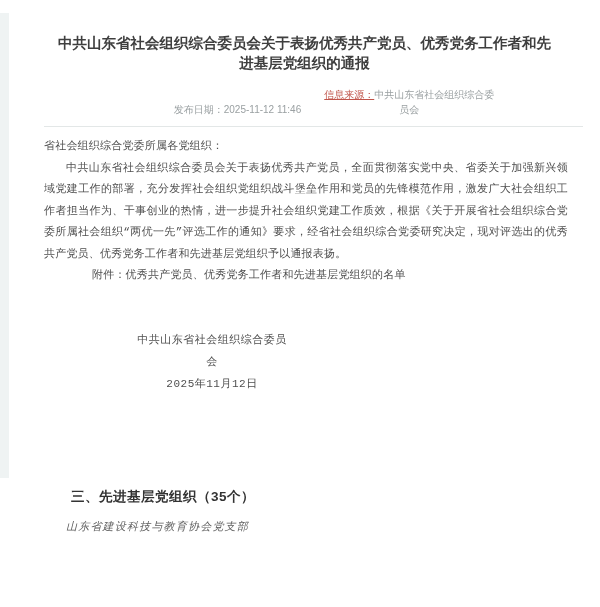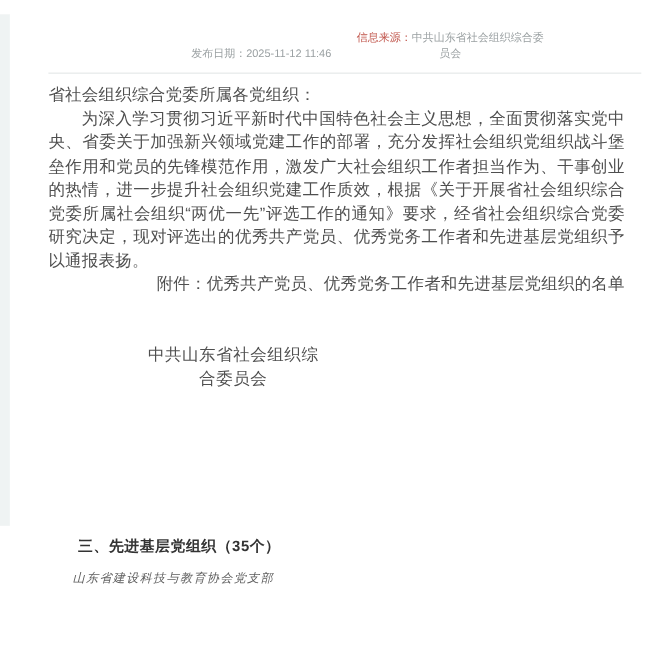--- a/index.html
+++ b/index.html
@@ -21,31 +21,31 @@
     font-family:"Liberation Sans", sans-serif;
     font-size:14.5px; line-height:20px; font-weight:bold; color:#3f3f3f;
   }
   .meta {
     position:relative; left:22px;
     display:flex; justify-content:center; align-items:flex-end; gap:20px;
     margin-top:14px; font-size:10px; color:#9aa0a2; line-height:15px;
   }
   .meta .date-cell { white-space:nowrap;margin-left:18px; }
   .meta .source-cell { width:176px; text-align:center; word-break:break-all; }
-  .meta .source-label { color:#c0544a; }
+  .meta .source-label { color:#c0544a;text-decoration:underline; }
   .divider { border-bottom:1px solid #e3e7e7; margin:9px 17px 0 35px; }
   .body-text {
     margin:9px 32px 0 35px;
-    font-family:Liberation Sans, sans-serif;
-    font-size:15px; line-height:21.5px; letter-spacing:0.2px;
+    font-family:Liberation Mono, monospace;
+    font-size:11px; line-height:21.5px; letter-spacing:0.2px;
     color:#4f4f4f; text-align:justify;
   }
   .body-text p { margin:0; }
   .para { text-indent:2em; }
-  .attachment { margin-top:22px; padding-left:48px; text-align:right; }
+  .attachment { margin-top:22px; padding-left:48px; text-align:left; }
   .signature-block {
     margin-top:42px; margin-left:88px; width:160px; text-align:center;
     line-height:22px; letter-spacing:0.5px;
   }
   .list-section {
     position:absolute; left:16px; top:478px; width:600px; background:#ffffff;
   }
   .list-heading {
     margin:9px 0 0 55px;
     font-family:"Liberation Sans", sans-serif;
@@ -60,38 +60,40 @@
 </style>
 </head>
 <body>
 
 <div class="page">
 
   <div class="side-strip"></div>
 
   <div class="card">
 
+    <h1 class="title">中共山东省社会组织综合委员会关于表扬优秀共产党员、优秀党务工作者和先进基层党组织的通报</h1>
 
     <div class="meta">
       <div class="date-cell">
         <span>发布日期：</span><span>2025-11-12 11:46</span>
       </div>
       <div class="source-cell">
         <span class="source-label">信息来源：</span><span>中共山东省社会组织综合委员会</span>
       </div>
     </div>
 
     <div class="divider"></div>
 
     <div class="body-text">
       <p class="salutation">省社会组织综合党委所属各党组织：</p>
-      <p class="para">为深入学习贯彻习近平新时代中国特色社会主义思想，全面贯彻落实党中央、省委关于加强新兴领域党建工作的部署，充分发挥社会组织党组织战斗堡垒作用和党员的先锋模范作用，激发广大社会组织工作者担当作为、干事创业的热情，进一步提升社会组织党建工作质效，根据《关于开展省社会组织综合党委所属社会组织“两优一先”评选工作的通知》要求，经省社会组织综合党委研究决定，现对评选出的优秀共产党员、优秀党务工作者和先进基层党组织予以通报表扬。</p>
+      <p class="para">中共山东省社会组织综合委员会关于表扬优秀共产党员，全面贯彻落实党中央、省委关于加强新兴领域党建工作的部署，充分发挥社会组织党组织战斗堡垒作用和党员的先锋模范作用，激发广大社会组织工作者担当作为、干事创业的热情，进一步提升社会组织党建工作质效，根据《关于开展省社会组织综合党委所属社会组织“两优一先”评选工作的通知》要求，经省社会组织综合党委研究决定，现对评选出的优秀共产党员、优秀党务工作者和先进基层党组织予以通报表扬。</p>
       <p class="attachment">附件：优秀共产党员、优秀党务工作者和先进基层党组织的名单</p>
       <div class="signature-block">
         <div>中共山东省社会组织综合委员会</div>
+        <div>2025年11月12日</div>
       </div>
     </div>
 
   </div>
 
   <div class="list-section">
     <h2 class="list-heading">三、先进基层党组织（35个）</h2>
     <div class="list-item">山东省建设科技与教育协会党支部</div>
   </div>
 

